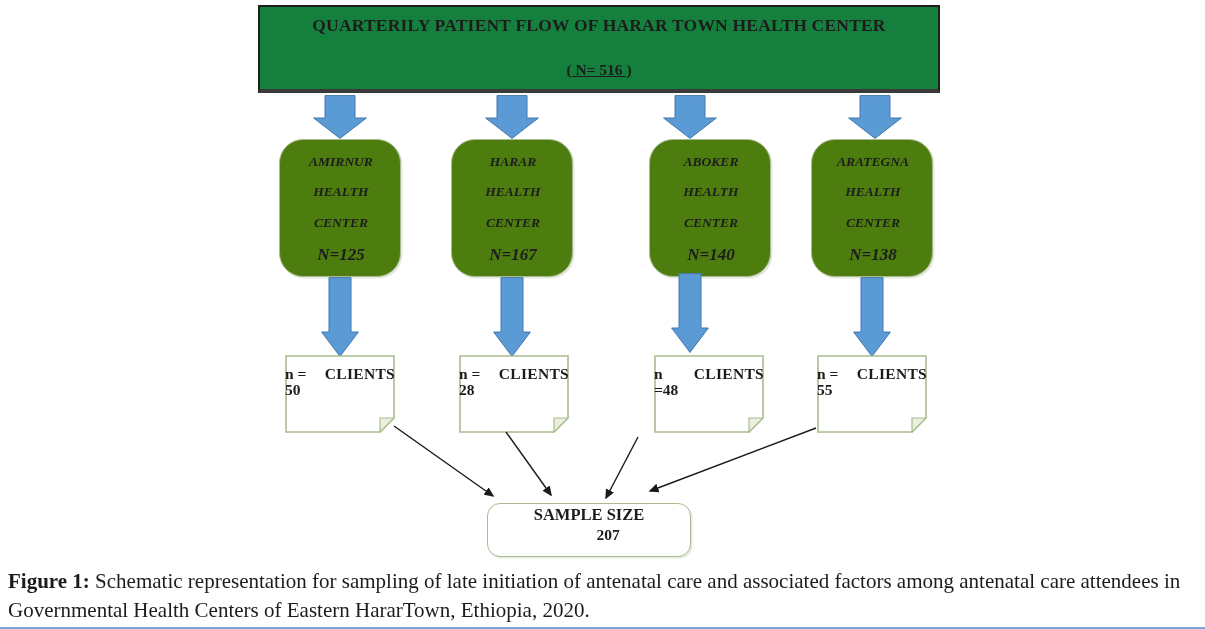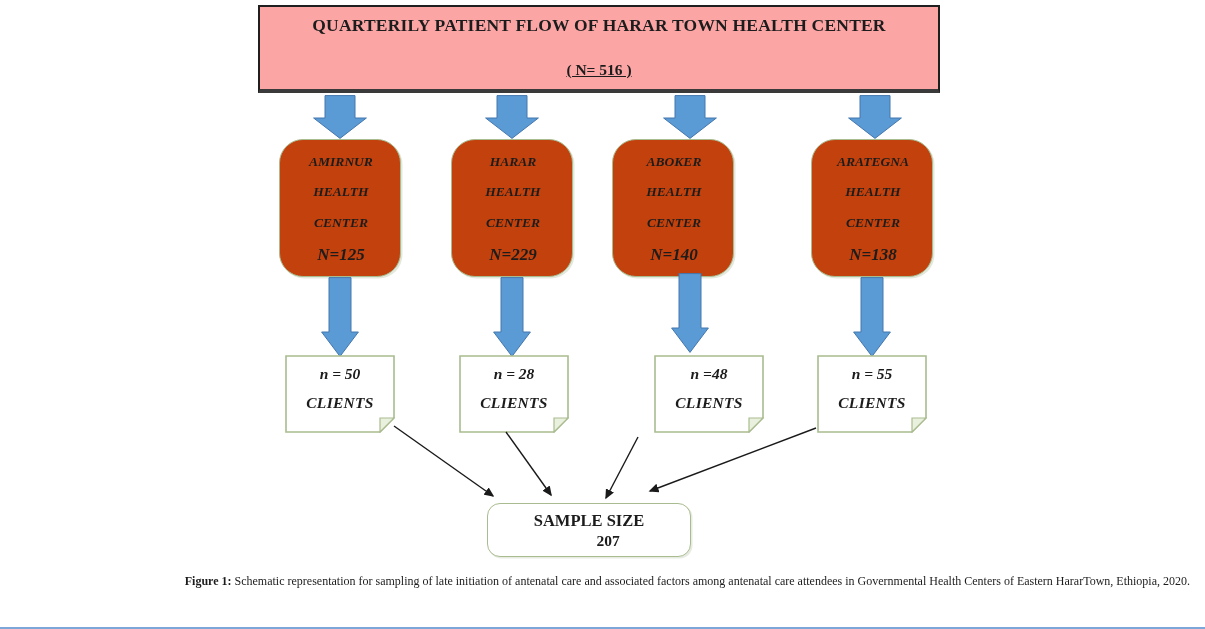--- a/index.html
+++ b/index.html
@@ -10,70 +10,70 @@
     font-family:"Liberation Serif","DejaVu Serif",serif;
     color:#1c1c1c;
     overflow:hidden;
   }
   
   .top-box{
     position:absolute;left:258px;top:5px;width:682px;height:88px;
     box-sizing:border-box;
     border:2px solid #1f1f1f;
     border-bottom:4px solid #3a3a3a;
-    background:#fca5a5;
+    background:#15803d;
     display:flex;flex-direction:column;align-items:center;justify-content:space-between;
     padding:8px 0 10px 0;
   }
   .top-title{font-weight:bold;font-size:17.5px;letter-spacing:.2px;text-align:center;}
   .top-subtitle{font-weight:bold;font-size:15.5px;text-align:center;text-decoration:underline;}
   
   .arrow-abs{position:absolute;}
   
   .hc-box{
     position:absolute;top:139px;width:122px;height:138px;
     box-sizing:border-box;
     border:1.6px solid #a9bc8f;
     border-radius:24px;
-    background:#c2410c;
+    background:#4d7c0f;
     box-shadow:1.5px 1.5px 0 rgba(176,188,156,.35);
     display:flex;flex-direction:column;align-items:center;justify-content:space-between;
     padding:15px 0 13px 2px;
   }
   .hc-line{font-style:italic;font-weight:bold;font-size:13.5px;line-height:14px;}
   .hc-total{font-weight:bold;font-size:17px;line-height:17px;font-style:italic;}
   
   .note{
     position:absolute;top:355px;width:110px;height:78px;
   }
   .note svg.note-bg{position:absolute;left:0;top:0;}
   .note .note-text{
     position:absolute;left:0;top:0;width:100%;height:100%;
-    display:flex;flex-direction:column;align-items:center;
-    padding-top:11px;box-sizing:border-box;gap:13px;font-style:italic;
+    display:flex;flex-direction:row;align-items:flex-start;
+    padding-top:11px;box-sizing:border-box;gap:13px;
   }
   .note-n{font-weight:bold;font-size:15.5px;line-height:16px;}
   .note-label{font-weight:bold;font-size:15.5px;line-height:16px;letter-spacing:.3px;}
   
   .overlay{position:absolute;left:0;top:0;pointer-events:none;}
   
   .sample-box{
     position:absolute;left:487px;top:503px;width:204px;height:54px;
     box-sizing:border-box;
     border:1.6px solid #a9bc8f;border-radius:13px;
     background:#ffffff;
     box-shadow:1.5px 1.5px 0 rgba(176,188,156,.3);
-    display:flex;flex-direction:column;align-items:center;justify-content:center;
+    display:flex;flex-direction:column;align-items:center;
   }
   .sample-line1{font-weight:bold;font-size:16.5px;line-height:21px;}
   .sample-line2{font-weight:bold;font-size:15.5px;line-height:19px;margin-left:38px;}
   
   .caption{
     position:absolute;left:8px;top:567px;width:1182px;
-    font-size:12px;line-height:28.5px;text-align:right;
+    font-size:21px;line-height:28.5px;text-align:left;
   }
   .caption b{font-weight:bold;}
   
   .bottom-rule{position:absolute;left:0;bottom:0;width:1205px;height:2px;background:#7da7d9;}
 </style>
 </head>
 <body>
 
 <div class="canvas">
 
@@ -98,23 +98,23 @@
   <div class="hc-box" style="left:279px">
     <div class="hc-line">AMIRNUR</div>
     <div class="hc-line">HEALTH</div>
     <div class="hc-line">CENTER</div>
     <div class="hc-total">N=125</div>
   </div>
   <div class="hc-box" style="left:451px">
     <div class="hc-line">HARAR</div>
     <div class="hc-line">HEALTH</div>
     <div class="hc-line">CENTER</div>
-    <div class="hc-total">N=229</div>
-  </div>
-  <div class="hc-box" style="left:612px">
+    <div class="hc-total">N=167</div>
+  </div>
+  <div class="hc-box" style="left:649px">
     <div class="hc-line">ABOKER</div>
     <div class="hc-line">HEALTH</div>
     <div class="hc-line">CENTER</div>
     <div class="hc-total">N=140</div>
   </div>
   <div class="hc-box" style="left:811px">
     <div class="hc-line">ARATEGNA</div>
     <div class="hc-line">HEALTH</div>
     <div class="hc-line">CENTER</div>
     <div class="hc-total">N=138</div>

